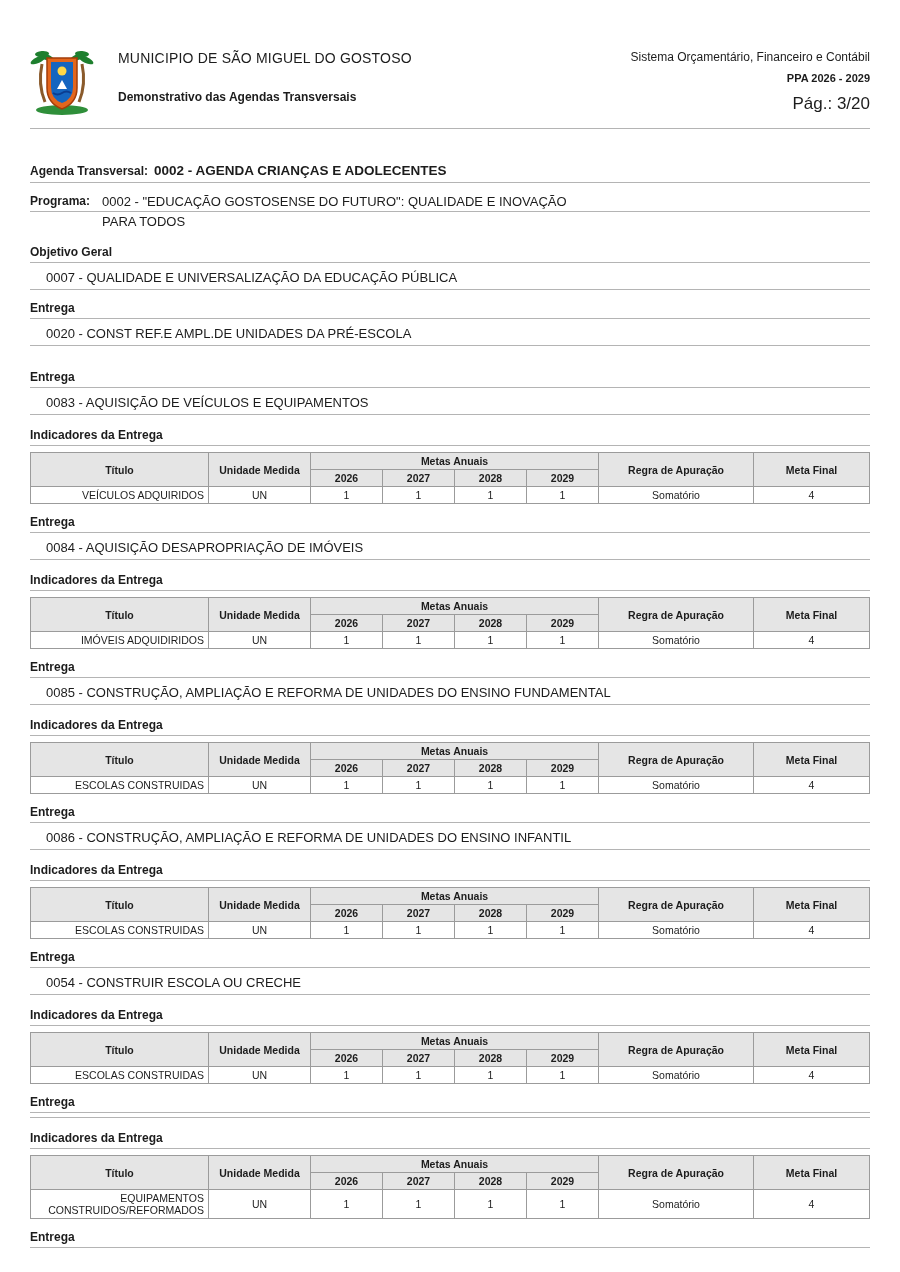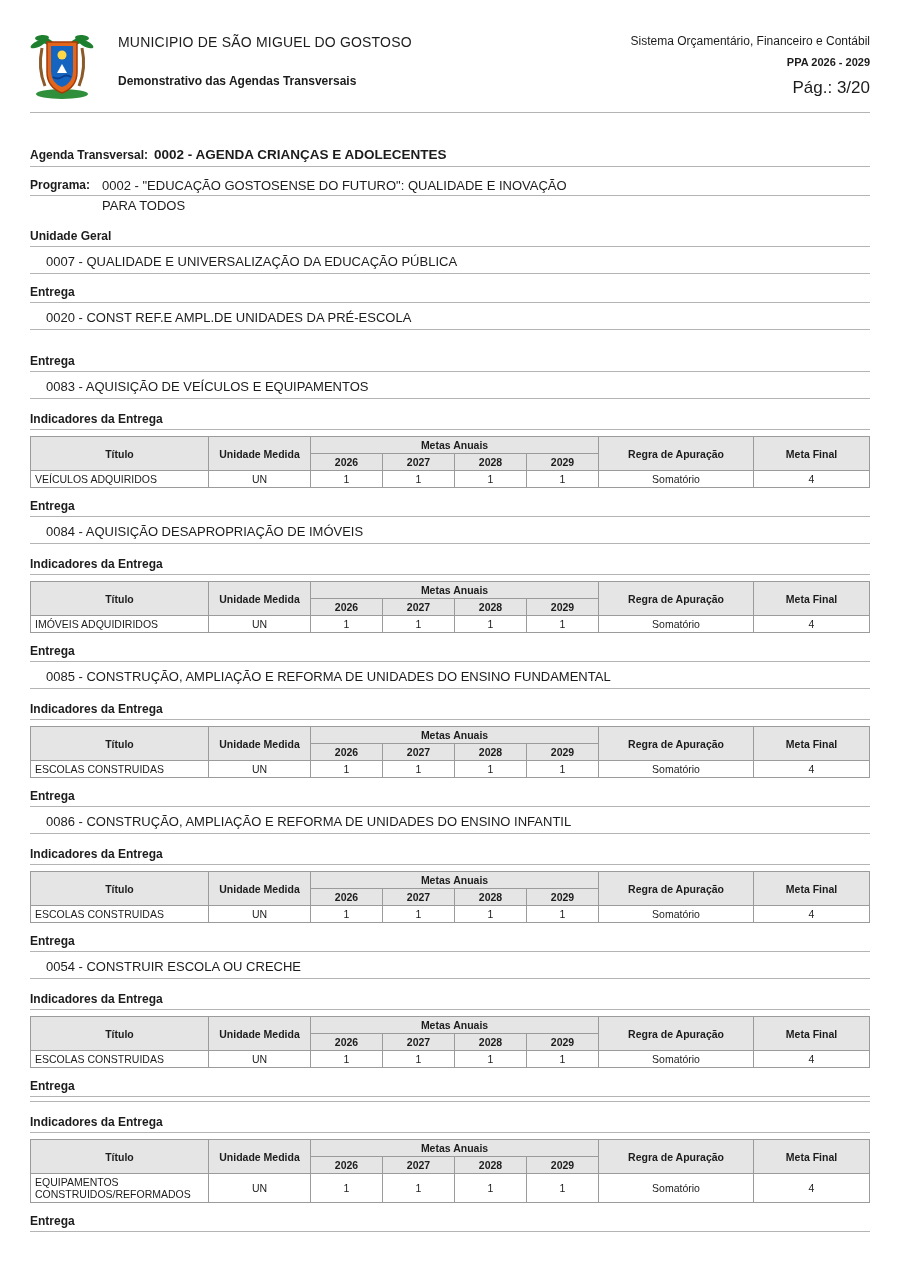--- a/index.html
+++ b/index.html
@@ -1,18 +1,18 @@
 <!DOCTYPE html>
 <html><head>
 <meta charset="utf-8">
 <style>
   *{box-sizing:border-box;margin:0;padding:0;}
   html,body{background:#ffffff;}
   body{width:900px;height:1272px;overflow:hidden;color:#1c1c1c;font-family:"Liberation Sans","DejaVu Sans",sans-serif;}
-  .page{padding:28px 30px 0 30px;}
+  .page{padding:44px 30px 0 30px;}
 
   
   .page-header{display:flex;align-items:flex-start;}
   .logo{flex:0 0 auto;margin-right:24px;width:64px;height:72px;}
   .hdr-left{padding-top:6px;}
   .muni{font-size:14px;letter-spacing:.2px;}
   .report-title{font-size:12px;font-weight:bold;margin-top:24px;}
   .hdr-right{margin-left:auto;text-align:right;padding-top:6px;}
   .system{font-size:12px;}
   .ppa{font-size:11px;font-weight:bold;margin-top:8px;}
@@ -38,21 +38,21 @@
   .sec-value{font-size:13px;margin-top:7px;padding-left:16px;}
   .val-rule{margin-top:4px;}
   .mt-lg{margin-top:24px;}
   .mt-ind{margin-top:13px;}
 
   
   table.ind{width:100%;border-collapse:collapse;margin-top:6px;table-layout:fixed;}
   .ind th,.ind td{border:1px solid #9b9b9b;font-size:10.5px;padding:2px 4px;vertical-align:middle;}
   .ind th{background:#e5e5e5;font-weight:bold;text-align:center;}
   .ind td{text-align:center;background:#fff;}
-  .ind td.td-titulo{text-align:left;overflow-wrap:break-word;word-break:break-word;}
+  .ind td.td-titulo{text-align:right;overflow-wrap:break-word;word-break:break-word;}
   col.c-titulo{width:178px;}
   col.c-unidade{width:102px;}
   col.c-year{width:72px;}
   col.c-regra{width:155px;}
   col.c-final{width:auto;}
 </style>
 </head>
 <body>
 
 <div class="page">
@@ -95,21 +95,21 @@
     <span class="agenda-value">0002 - AGENDA CRIANÇAS E ADOLECENTES</span>
   </div>
   <div class="rule agenda-rule"></div>
 
   <div class="programa-block">
     <span class="programa-label">Programa:</span>
     <span class="programa-value">0002 - "EDUCAÇÃO GOSTOSENSE DO FUTURO": QUALIDADE E INOVAÇÃO PARA TODOS</span>
     <span class="mid-rule"></span>
   </div>
 
-  <h3 class="sec-heading">Unidade Geral</h3>
+  <h3 class="sec-heading">Objetivo Geral</h3>
   <div class="rule rule-tight"></div>
   <p class="sec-value">0007 - QUALIDADE E UNIVERSALIZAÇÃO DA EDUCAÇÃO PÚBLICA</p>
   <div class="rule val-rule"></div>
 
   <section>
     <h3 class="sec-heading">Entrega</h3>
     <div class="rule rule-tight"></div>
     <p class="sec-value">0020 - CONST REF.E AMPL.DE UNIDADES DA PRÉ-ESCOLA</p>
     <div class="rule val-rule"></div>
   </section>

